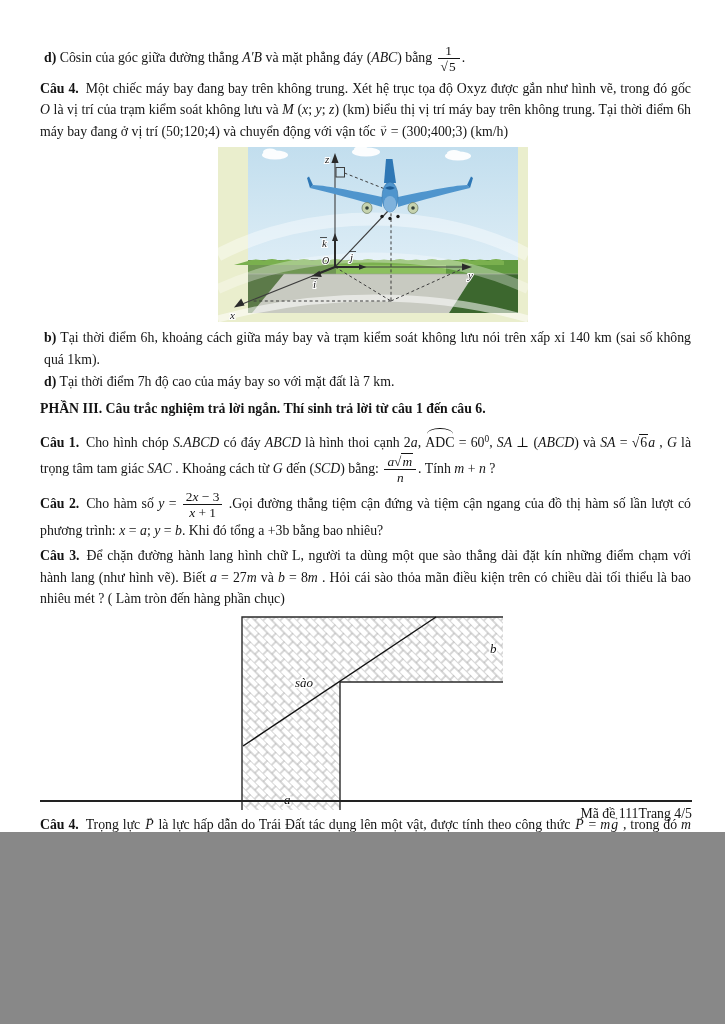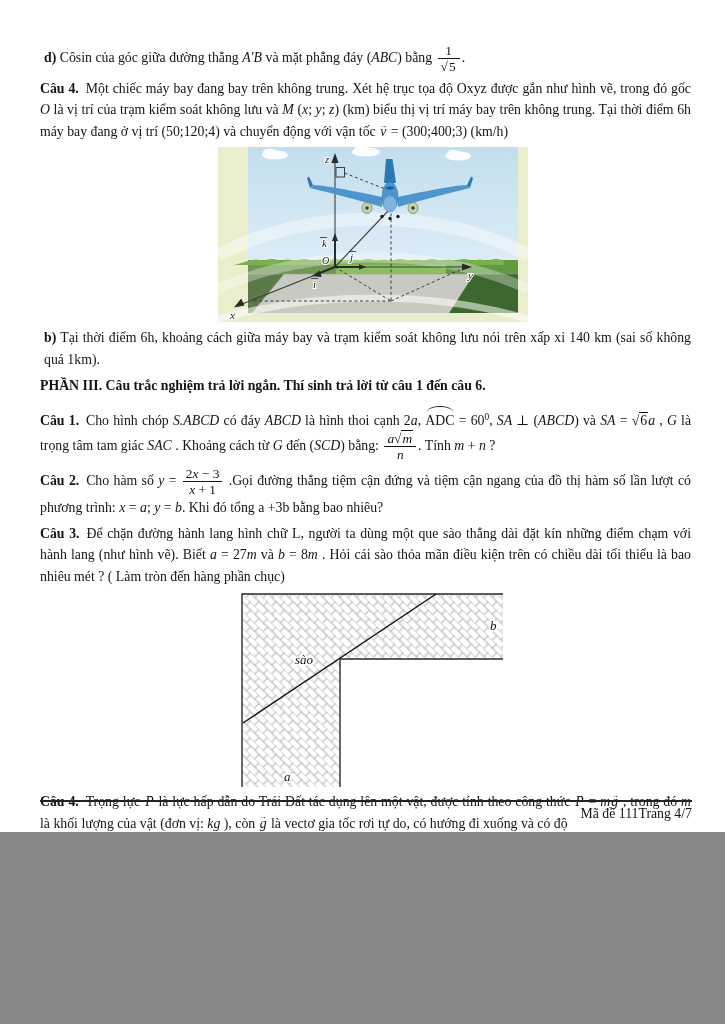--- a/index.html
+++ b/index.html
@@ -133,20 +133,21 @@
         <text x="12" y="172">x</text>
         <text x="104" y="100">k</text>
         <text x="132" y="114">j</text>
         <text x="95" y="141">i</text>
         <text x="104" y="117" font-size="10">O</text>
       </g>
     </svg>
 
     <div id="paras-mid">
         <div class="para s"><span class="b">b)</span> Tại thời điểm 6h, khoảng cách giữa máy bay và trạm kiểm soát không lưu nói trên xấp xỉ 140 km (sai số không quá 1km).</div>
+        <div class="para s"><span class="b">d)</span> Tại thời điểm 7h độ cao của máy bay so với mặt đất là 7 km.</div>
         <div class="para h"><span class="b">PHẦN III. Câu trắc nghiệm trả lời ngắn. Thí sinh trả lời từ câu 1 đến câu 6.</span></div>
         <div class="para q"><span class="b">Câu 1.</span> Cho hình chóp <span class="i">S.ABCD</span> có đáy <span class="i">ABCD</span> là hình thoi cạnh 2<span class="i">a</span>, <span class="hat">ADC</span> = 60<span class="sup">0</span>, <span class="i">SA</span> ⊥ (<span class="i">ABCD</span>) và <span class="i">SA</span> = <span class="sqrt">√<span class="sqc">6</span></span><span class="i">a</span> , <span class="i">G</span> là trọng tâm tam giác <span class="i">SAC</span> . Khoảng cách từ <span class="i">G</span> đến (<span class="i">SCD</span>) bằng: <span class="frac"><span class="num"><span class="i">a</span><span class="sqrt">√<span class="sqc"><span class="i">m</span></span></span></span><span class="den"><span class="i">n</span></span></span>. Tính <span class="i">m</span> + <span class="i">n</span> ?</div>
         <div class="para q"><span class="b">Câu 2.</span> Cho hàm số <span class="i">y</span> = <span class="frac"><span class="num">2<span class="i">x</span> − 3</span><span class="den"><span class="i">x</span> + 1</span></span> .Gọi đường thẳng tiệm cận đứng và tiệm cận ngang của đồ thị hàm số lần lượt có phương trình: <span class="i">x</span> = <span class="i">a</span>; <span class="i">y</span> = <span class="i">b</span>. Khi đó tổng a +3b bằng bao nhiêu?</div>
         <div class="para q"><span class="b">Câu 3.</span> Để chặn đường hành lang hình chữ L, người ta dùng một que sào thẳng dài đặt kín những điểm chạm với hành lang (như hình vẽ). Biết <span class="i">a</span> = 27<span class="i">m</span> và <span class="i">b</span> = 8<span class="i">m</span> . Hỏi cái sào thỏa mãn điều kiện trên có chiều dài tối thiểu là bao nhiêu mét ? ( Làm tròn đến hàng phần chục)</div>
       </div>
 
     <svg id="fig-hallway" class="fig" viewBox="0 0 265 196">
       <defs>
         <pattern id="brick" width="12" height="12" patternUnits="userSpaceOnUse" patternTransform="rotate(45)">
           <rect width="12" height="12" fill="#ffffff"></rect>
@@ -165,15 +166,15 @@
       </g>
     </svg>
 
     <div id="paras-bottom">
         <div class="para q"><span class="b">Câu 4.</span> Trọng lực <span class="vec">P</span> là lực hấp dẫn do Trái Đất tác dụng lên một vật, được tính theo công thức <span class="vec">P</span> = <span class="i">m</span><span class="vec">g</span> , trong đó <span class="i">m</span> là khối lượng của vật (đơn vị: <span class="i">kg</span> ), còn <span class="vec">g</span> là vectơ gia tốc rơi tự do, có hướng đi xuống và có độ</div>
       </div>
   </div>
 
   <div class="footer">
     <span>Mã đề 111</span>
-    <span>Trang 4/7</span>
+    <span>Trang 4/5</span>
   </div>
 </div>
 
 </body></html>

